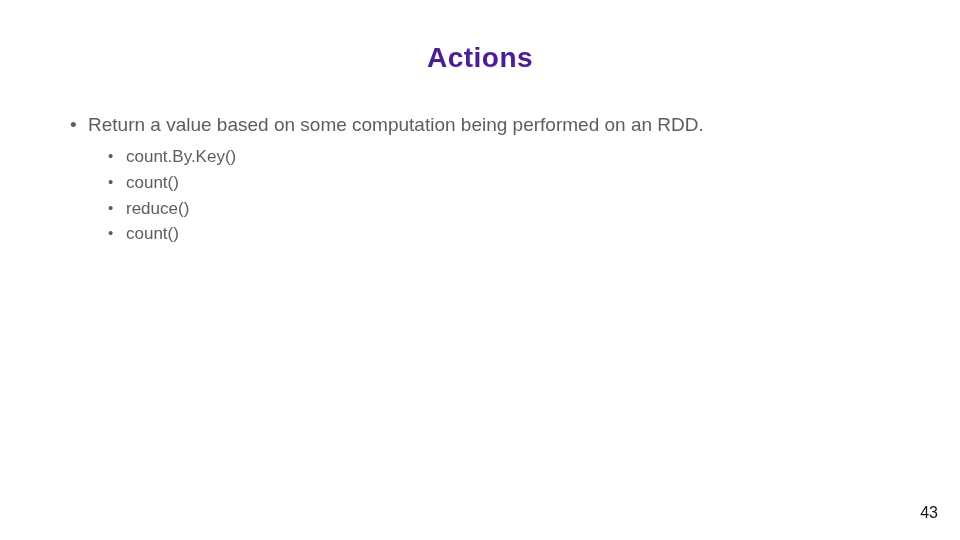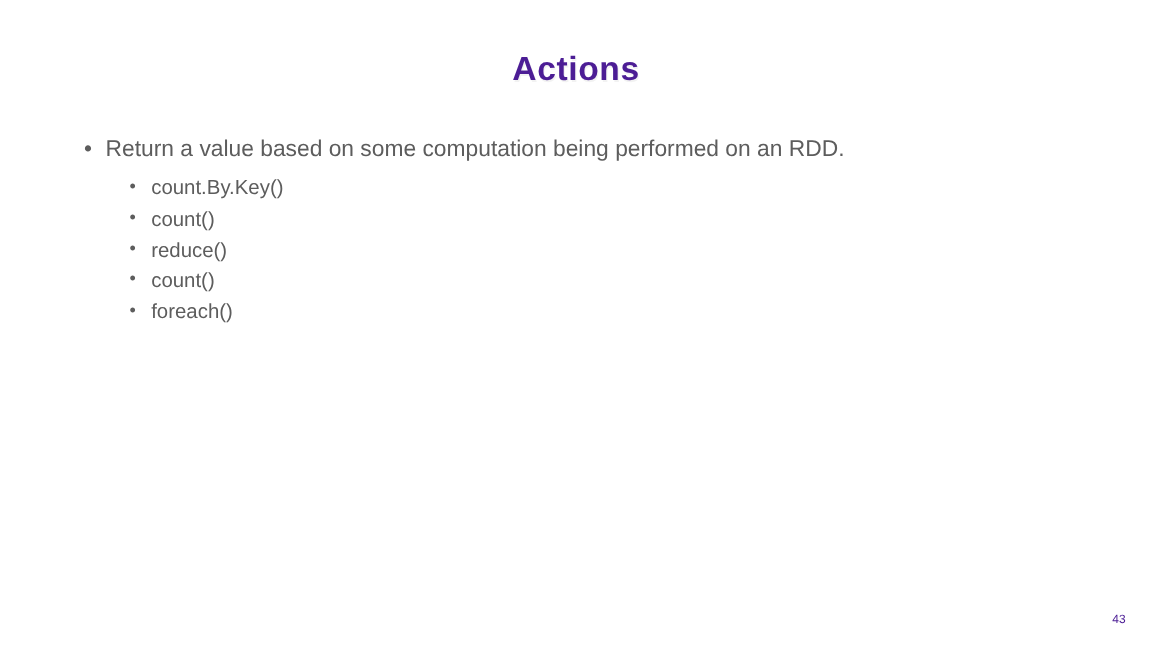--- a/index.html
+++ b/index.html
@@ -65,37 +65,36 @@
     color: #5d5d5d;
     font-size: 15px;
   }
   .second-block {
     margin-top: 68px;
   }
   .pagenum {
     position: absolute;
     right: 22px;
     bottom: 18px;
-    font-size: 10px;
-    color: #4c1d95;
+    font-size: 16px;
+    color: #0f172a;
   }
 </style>
 </head>
 <body>
 
 <div class="title">Actions</div>
 
 <div class="content">
   <ul class="outer">
     <li>
       <span>Return a value based on some computation being performed on an RDD.</span>
       <ul class="inner">
         <li>count.By.Key()</li>
         <li>count()</li>
         <li>reduce()</li>
         <li>count()</li>
-        <li>foreach()</li>
       </ul>
     </li>
   </ul>
 </div>
 
 <div class="pagenum">43</div>
 
 </body></html>

